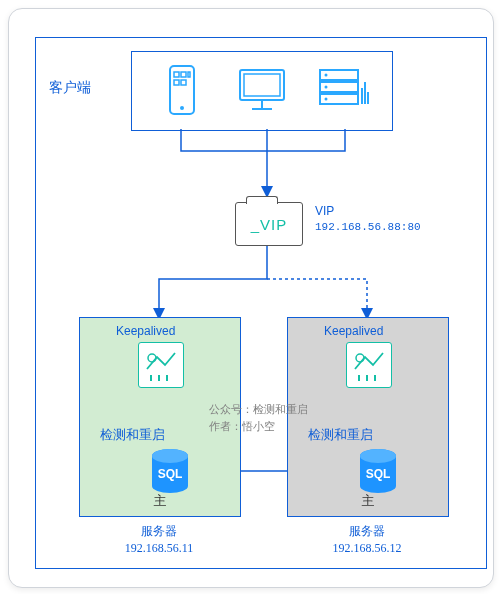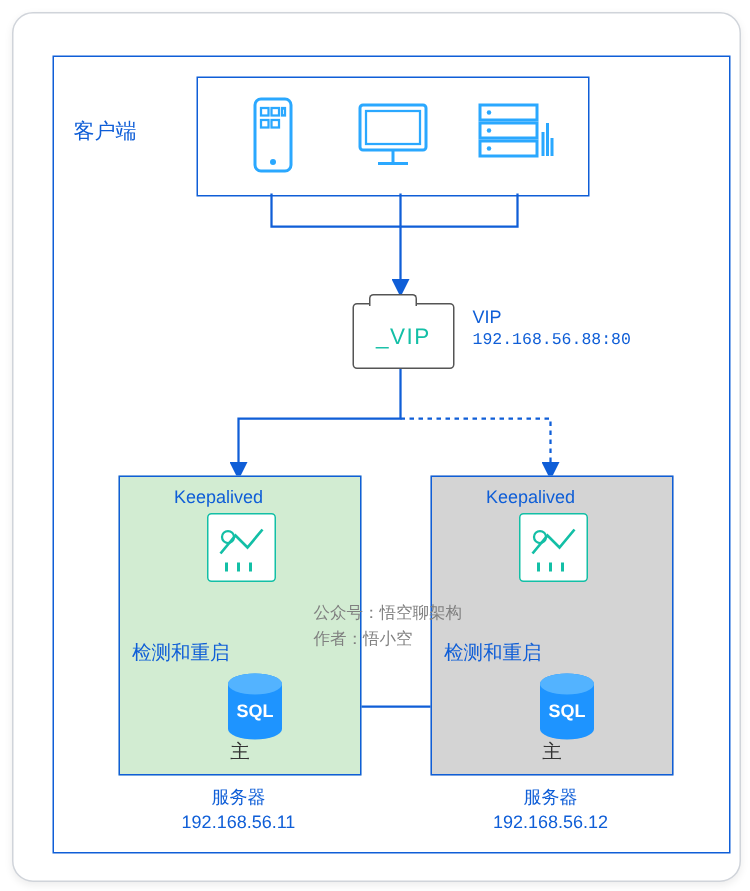--- a/index.html
+++ b/index.html
@@ -40,28 +40,28 @@
     position:absolute;top:308px;width:160px;height:198px;
     border:1.5px solid #0f5ed7;
   }
   .server-box.primary{left:70px;background:#d2ecd2;}
   .server-box.standby{left:278px;background:#d4d4d4;}
   .ka-label{position:absolute;left:8px;top:6px;font-size:12px;color:#0f5ed7;margin-left:28px;}
   .monitor-icon{
     position:absolute;left:58px;top:24px;width:44px;height:44px;
     border:1.5px solid #13bfa6;border-radius:3px;background:#fff;
   }
-  .check-label{position:absolute;left:8px;top:108px;font-size:13px;color:#0f5ed7;}
+  .check-label{position:absolute;left:20px;top:108px;font-size:13px;color:#0f5ed7;}
   .sql-cyl{
     position:absolute;left:68px;top:130px;width:44px;height:46px;
   }
   .master-label{position:absolute;left:0;right:0;bottom:6px;text-align:center;
     font-size:13px;color:#333;}
   .server-caption{position:absolute;top:514px;width:160px;text-align:center;
-    font-size:12px;color:#0f5ed7;line-height:1.4;}
+    font-size:12px;color:#0f5ed7;line-height:1.4;font-family:Liberation Serif, serif;}
   .server-caption.p{left:70px;}
   .server-caption.s{left:278px;}
   .credit{position:absolute;left:200px;top:392px;font-size:11px;color:#808080;
     line-height:1.5;text-align:left;}
   svg.wire{position:absolute;left:0;top:0;pointer-events:none;}
 </style>
 </head>
 <body>
 
 <div class="card">
@@ -187,16 +187,16 @@
   <div class="server-caption p">
     <span>服务器</span><br>
     <span>192.168.56.11</span>
   </div>
   <div class="server-caption s">
     <span>服务器</span><br>
     <span>192.168.56.12</span>
   </div>
 
   <div class="credit">
-    <span>公众号：悟空聊架构</span><br>
+    <span>公众号：检测和重启</span><br>
     <span>作者：悟小空</span>
   </div>
 </div>
 
 </body></html>

